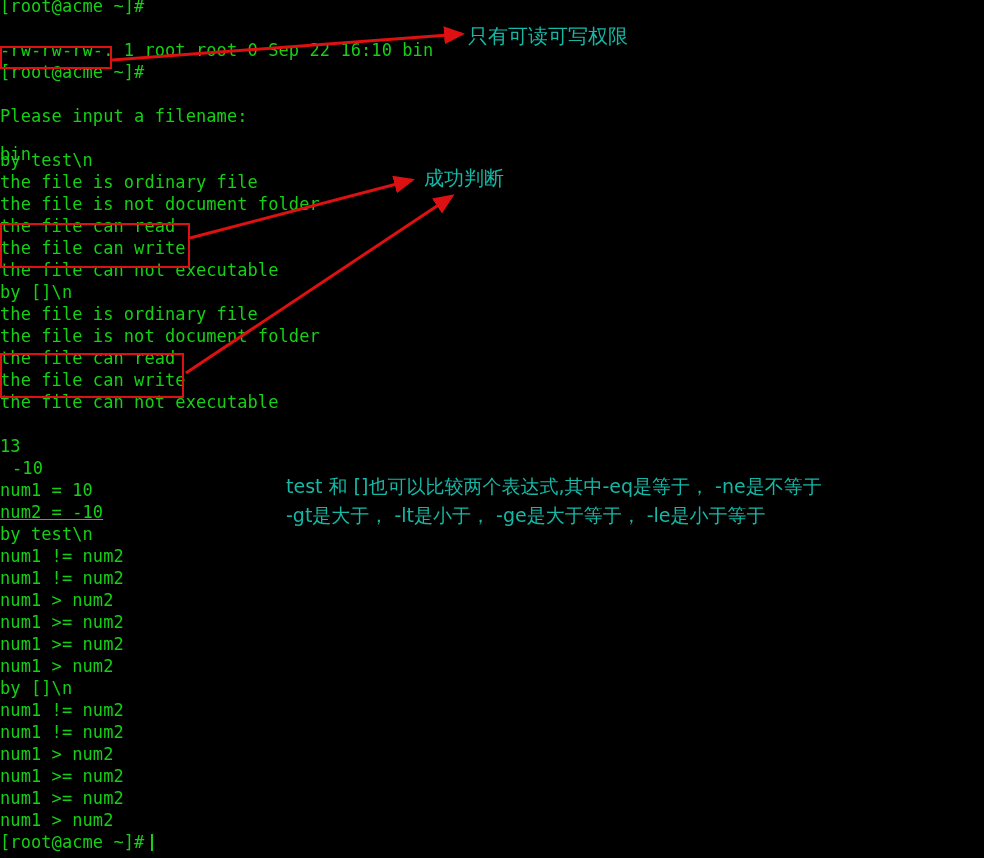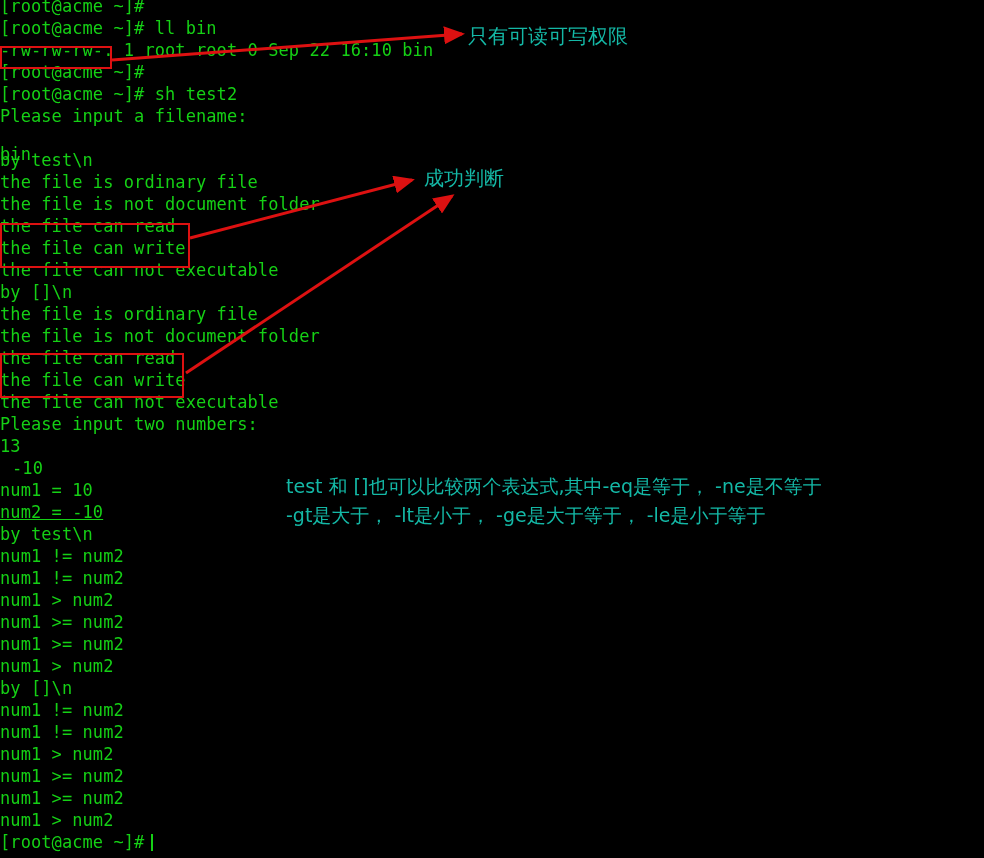--- a/index.html
+++ b/index.html
@@ -68,39 +68,36 @@
     box-sizing: border-box;
   }
 </style>
 </head>
 <body>
 
 <div id="screen">
 
   <div id="terminal">
       <div class="tline" style="top: -5px;">[root@acme ~]#</div>
-      <div class="tline" style="top: 17px;">[root@acme ~]# ll bin</div>
       <div class="tline" style="top: 39px;">-rw-rw-rw-. 1 root root 0 Sep 22 16:10 bin</div>
       <div class="tline" style="top: 61px;">[root@acme ~]#</div>
-      <div class="tline" style="top: 83px;">[root@acme ~]# sh test2</div>
       <div class="tline" style="top: 105px;">Please input a filename:</div>
       <div class="tline" style="top: 143px; text-align: right;">bin</div>
       <div class="tline" style="top: 149px;">by test\n</div>
       <div class="tline" style="top: 171px;">the file is ordinary file</div>
       <div class="tline" style="top: 193px;">the file is not document folder</div>
       <div class="tline" style="top: 215px;">the file can read</div>
       <div class="tline" style="top: 237px;">the file can write</div>
       <div class="tline" style="top: 259px;">the file can not executable</div>
       <div class="tline" style="top: 281px;">by []\n</div>
       <div class="tline" style="top: 303px;">the file is ordinary file</div>
       <div class="tline" style="top: 325px;">the file is not document folder</div>
       <div class="tline" style="top: 347px;">the file can read</div>
       <div class="tline" style="top: 369px;">the file can write</div>
       <div class="tline" style="top: 391px;">the file can not executable</div>
-      <div class="tline" style="top: 413px;">Please input two numbers:</div>
       <div class="tline" style="top: 435px;">13</div>
       <div class="tline" style="top: 457px; padding-left: 12px;">-10</div>
       <div class="tline" style="top: 479px;">num1 = 10</div>
       <div class="tline" style="top: 501px; text-decoration: underline;">num2 = -10</div>
       <div class="tline" style="top: 523px;">by test\n</div>
       <div class="tline" style="top: 545px;">num1 != num2</div>
       <div class="tline" style="top: 567px;">num1 != num2</div>
       <div class="tline" style="top: 589px;">num1 &gt; num2</div>
       <div class="tline" style="top: 611px;">num1 &gt;= num2</div>
       <div class="tline" style="top: 633px;">num1 &gt;= num2</div>

